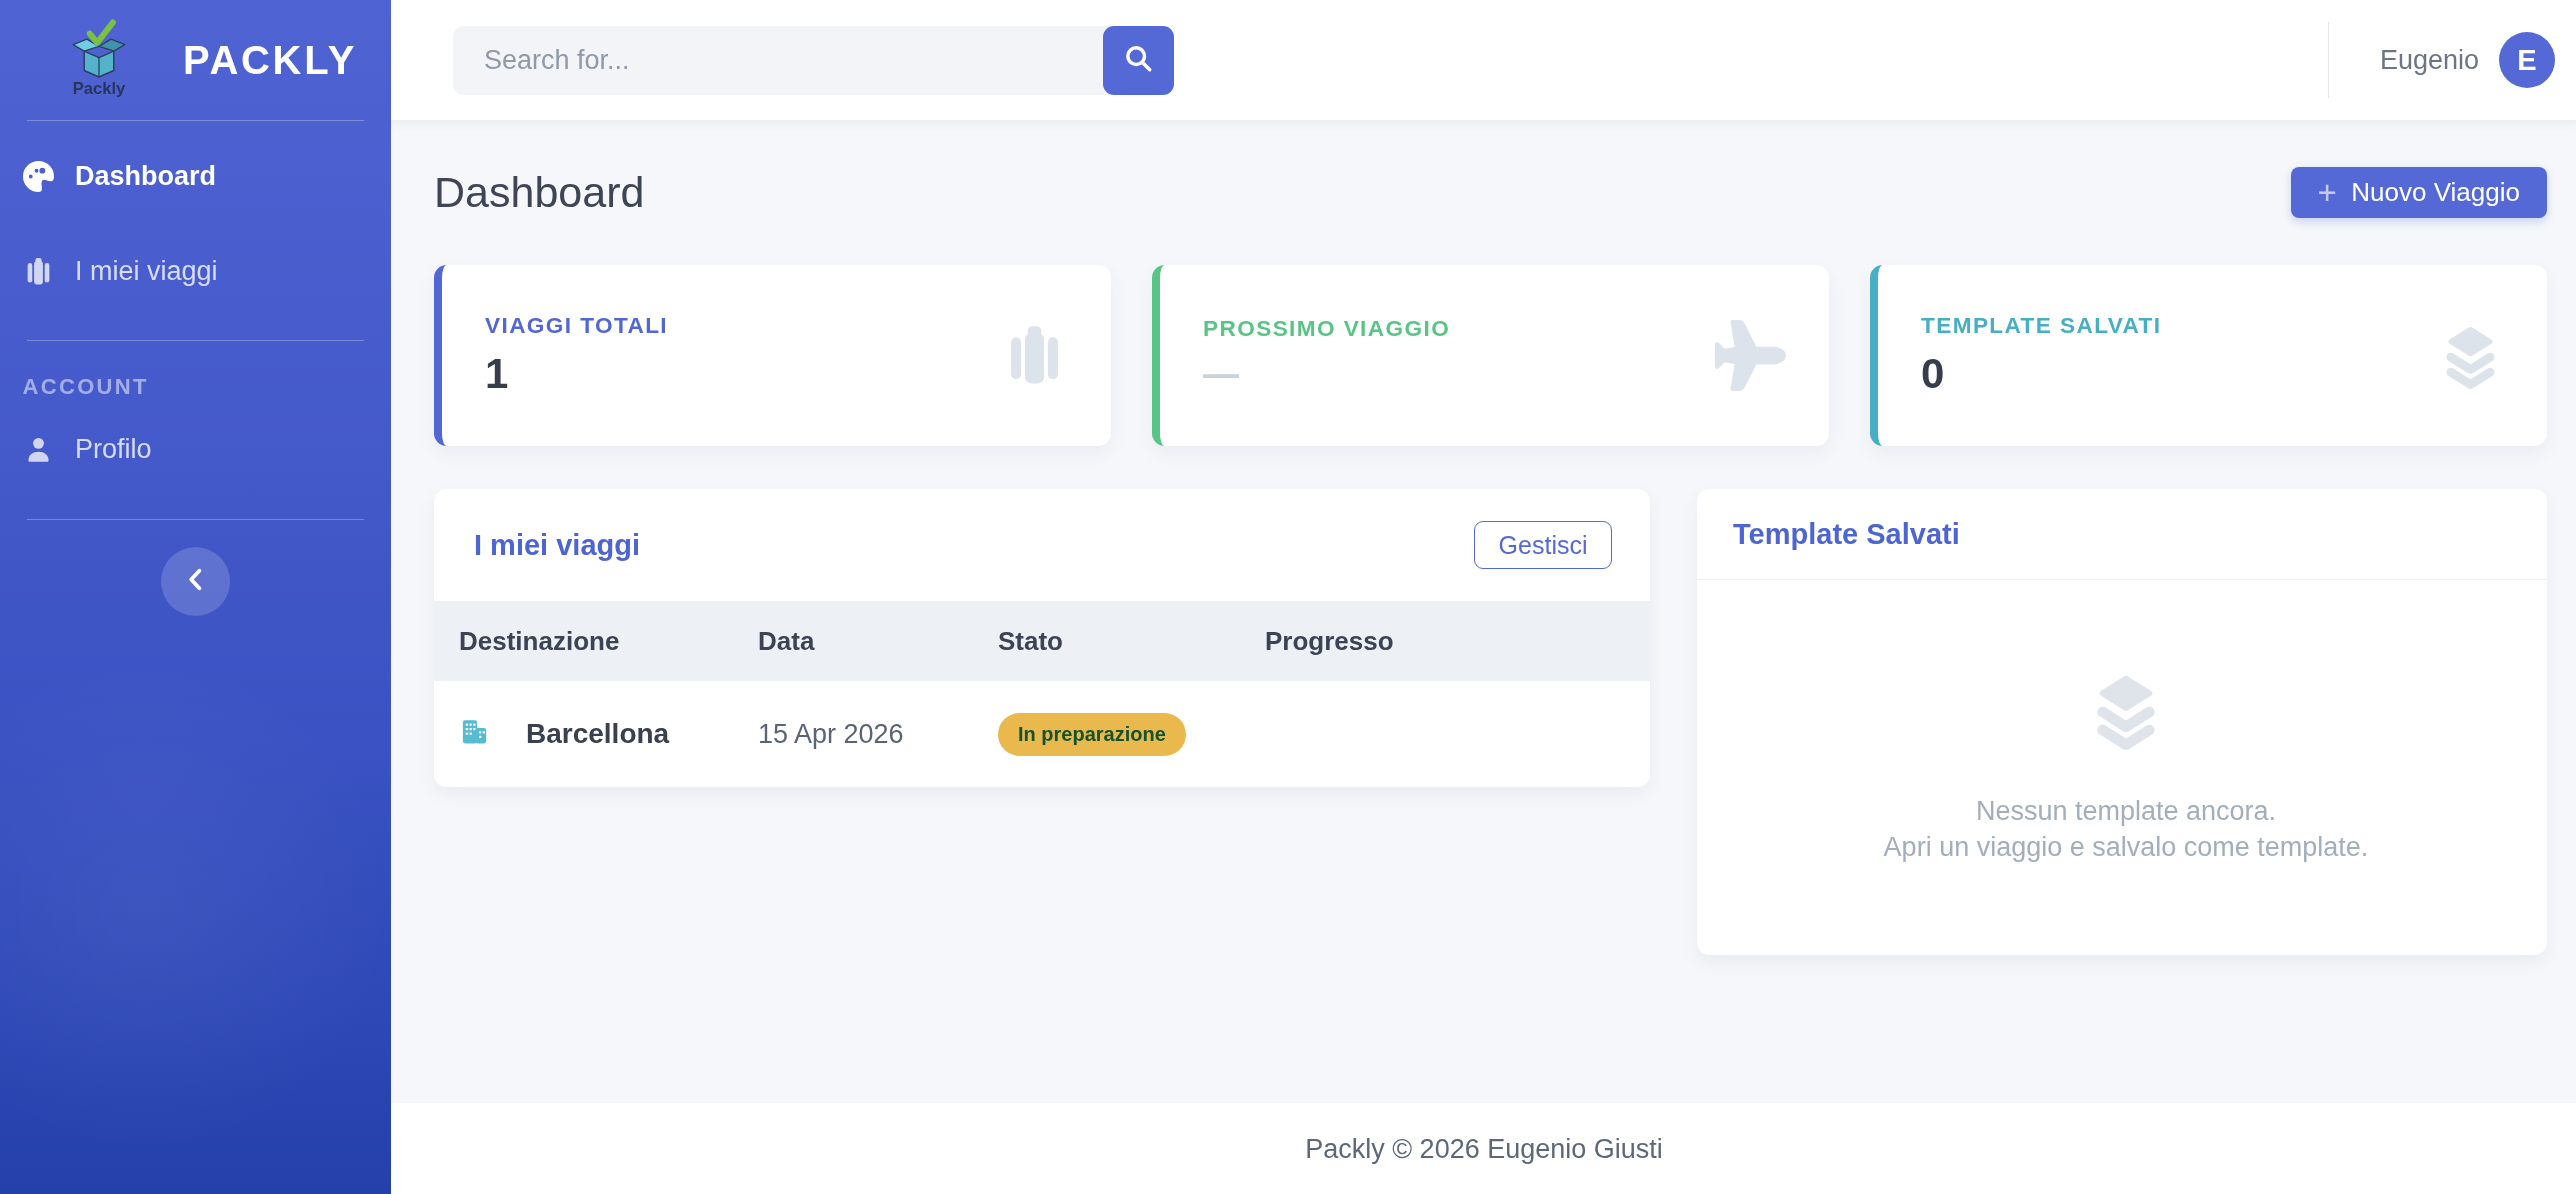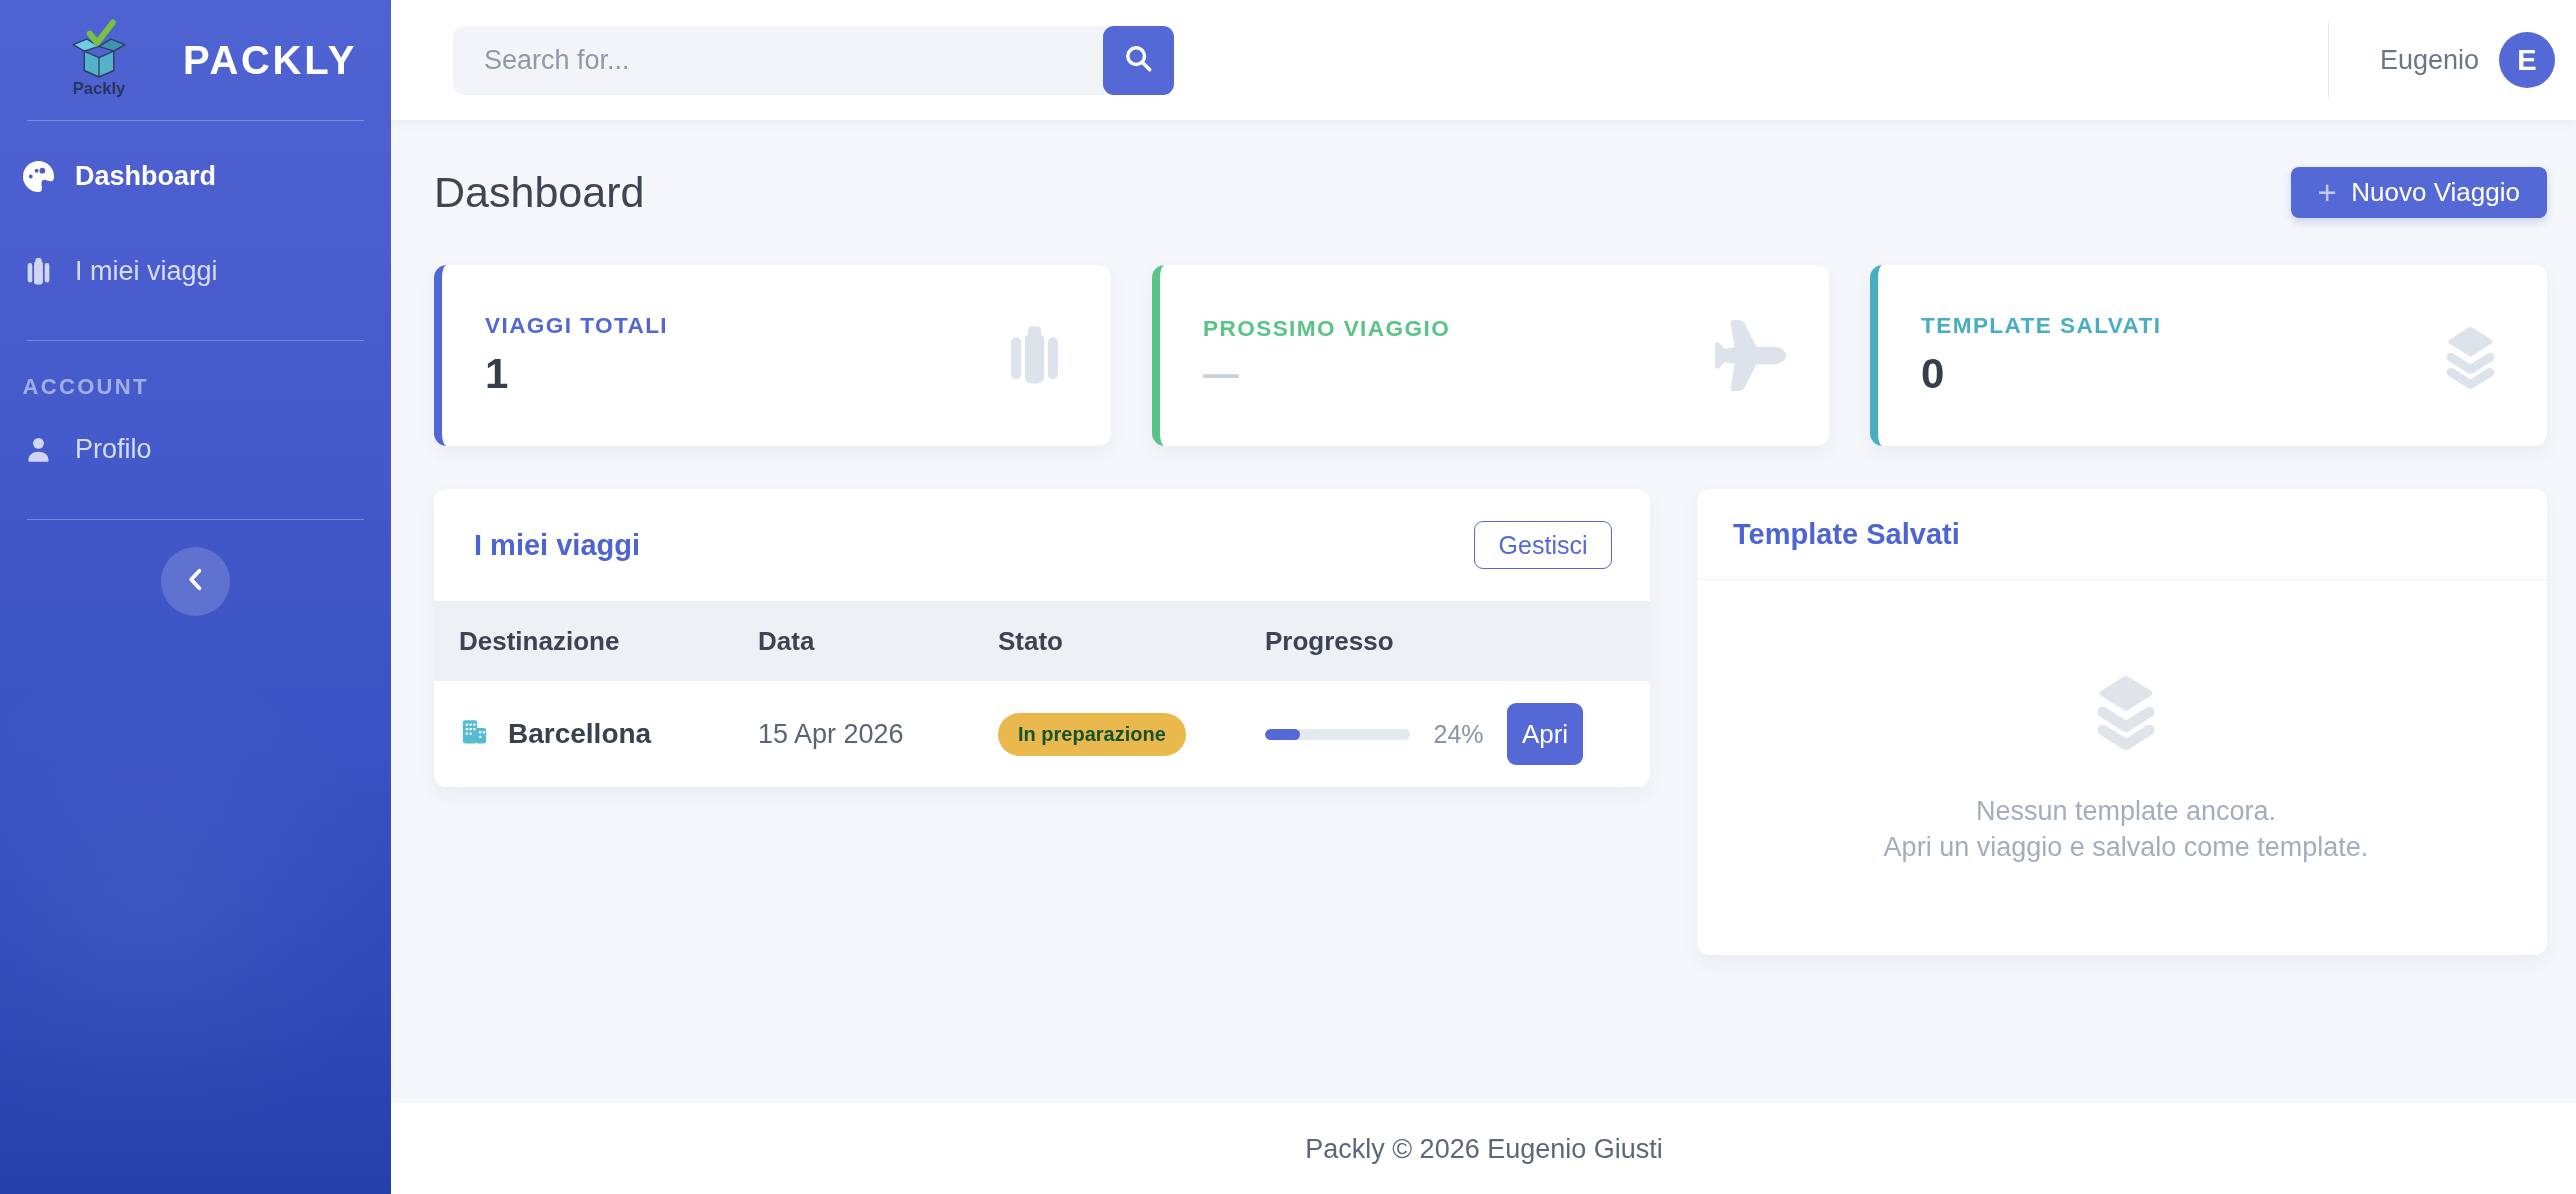--- a/index.html
+++ b/index.html
@@ -65,21 +65,21 @@
   .panels-row { display:flex; gap:47px; margin-top:43px; align-items:flex-start; }
   .card { background:#fff; border-radius:12.7px; box-shadow:0 7.2px 18px rgba(45,65,130,.06); overflow:hidden; }
   .trips-card { width:1216px; height:298px; display:flex; flex-direction:column; }
   .card-head { height:112px; display:flex; align-items:center; justify-content:space-between; padding:0 38px 0 40px; }
   .card-title { font-size:29px; font-weight:700; color:#4d64d3; }
   .btn-outline { background:#fff; border:1.8px solid #5569d6; color:#5569d6; border-radius:9px; height:48px;
     padding:0 23.5px; font-size:25px; cursor:pointer; font-family:"Liberation Sans",sans-serif; }
   .thead, .trow { display:grid; grid-template-columns:299px 240px 267px 1fr; align-items:center; padding:0 25px; }
   .thead { height:80px; background:#edf0f5; font-size:26px; font-weight:700; color:#3c4354; }
   .trow { flex:1; background:#fff; }
-  .dest-cell { display:flex; align-items:center; gap:18px; font-size:28px; font-weight:700; color:#39414f; }
+  .dest-cell { display:flex; align-items:center; gap:36px; font-size:28px; font-weight:700; color:#39414f; }
   .date-cell { font-size:27px; color:#5b6474; }
   .badge { --accent:#e9b94d; display:inline-flex; align-items:center; background:var(--accent); color:#14532d;
     font-size:20px; font-weight:700; height:43px; padding:0 20px; border-radius:22px; width:max-content; }
   .prog-cell { display:flex; align-items:center; }
   .prog-track { width:145px; height:11px; border-radius:5.4px; background:#e4e8ef; overflow:hidden; }
   .prog-fill { height:100%; border-radius:5.4px; background:#5569d6; }
   .prog-pct { margin-left:23.5px; font-size:25px; color:#8a94a4; }
   .btn-open { margin-left:auto; margin-right:42px; width:76px; height:62px; background:#5569d6; color:#fff;
     border:none; border-radius:9px; font-size:26px; cursor:pointer; font-family:"Liberation Sans",sans-serif; }
 
@@ -269,27 +269,20 @@
                     <rect x="15.5" y="16" width="1.8" height="1.8" rx=".5"></rect>
                   </g>
                 </svg>
               </span>
               <span>Barcellona</span>
             </span>
             <span class="date-cell">15 Apr 2026</span>
             <span>
               <span class="badge" style="--accent: #e9b94d;">In preparazione</span>
             </span>
-            <span class="prog-cell">
-              <span class="prog-track">
-                <span class="prog-fill" style="display: block; width: 24%;"></span>
-              </span>
-              <span class="prog-pct">24%</span>
-              <button class="btn-open">Apri</button>
-            </span>
           </div>
         </section>
 
         <section class="card templates-card">
           <div class="card-head2">
             <h2 class="card-title">Template Salvati</h2>
           </div>
           <div class="empty-state">
             <span class="empty-icon">
               <svg width="80" height="80" viewBox="0 0 24 24" fill="none" stroke="currentColor">

